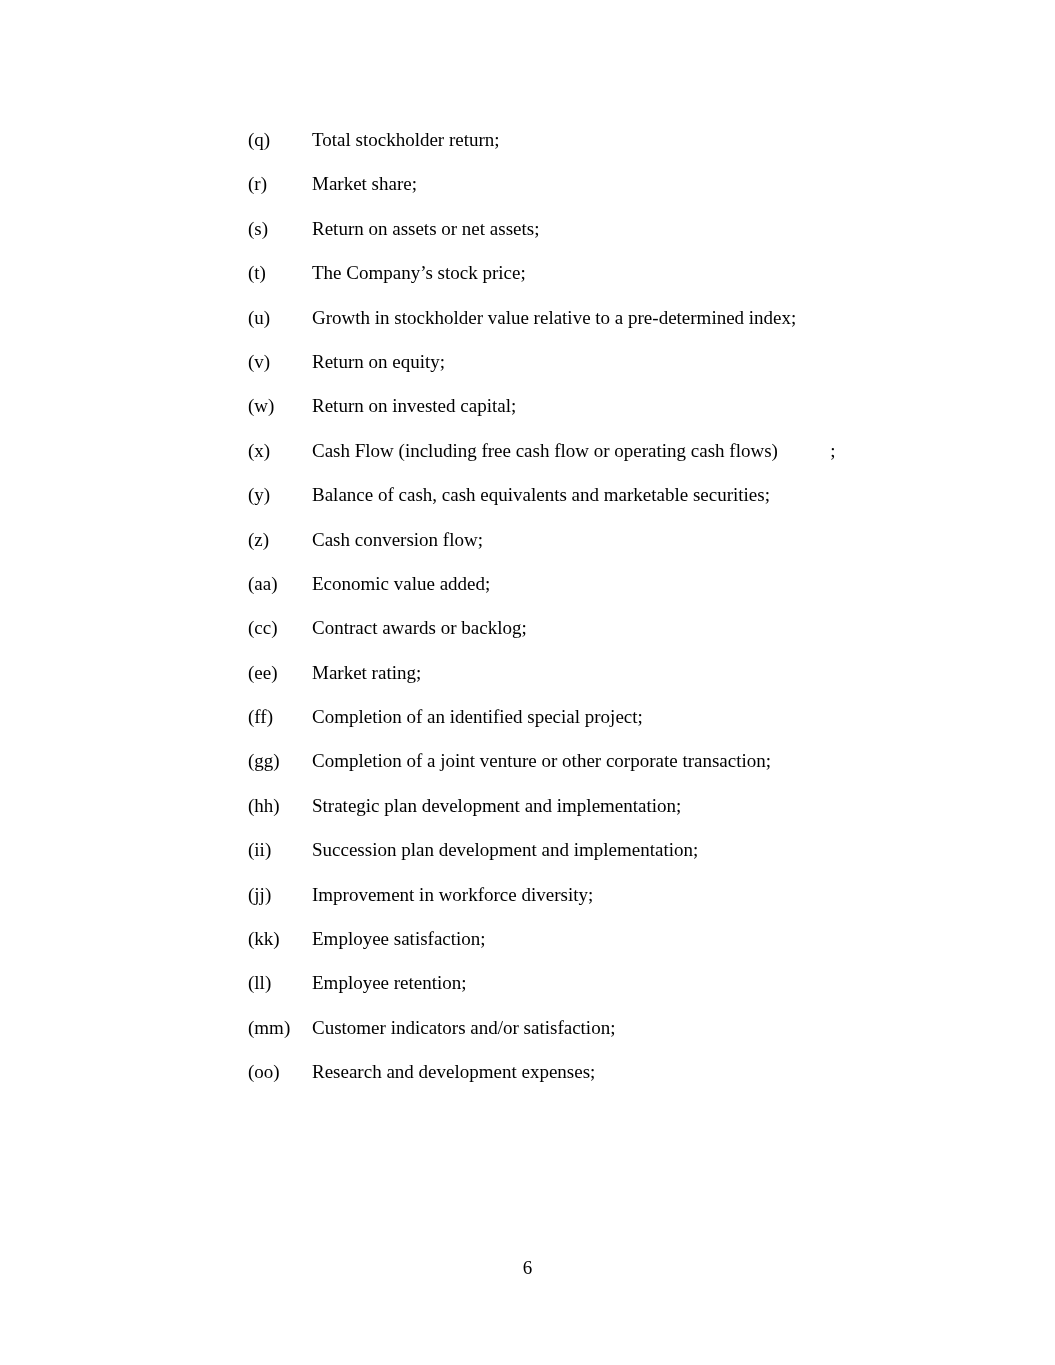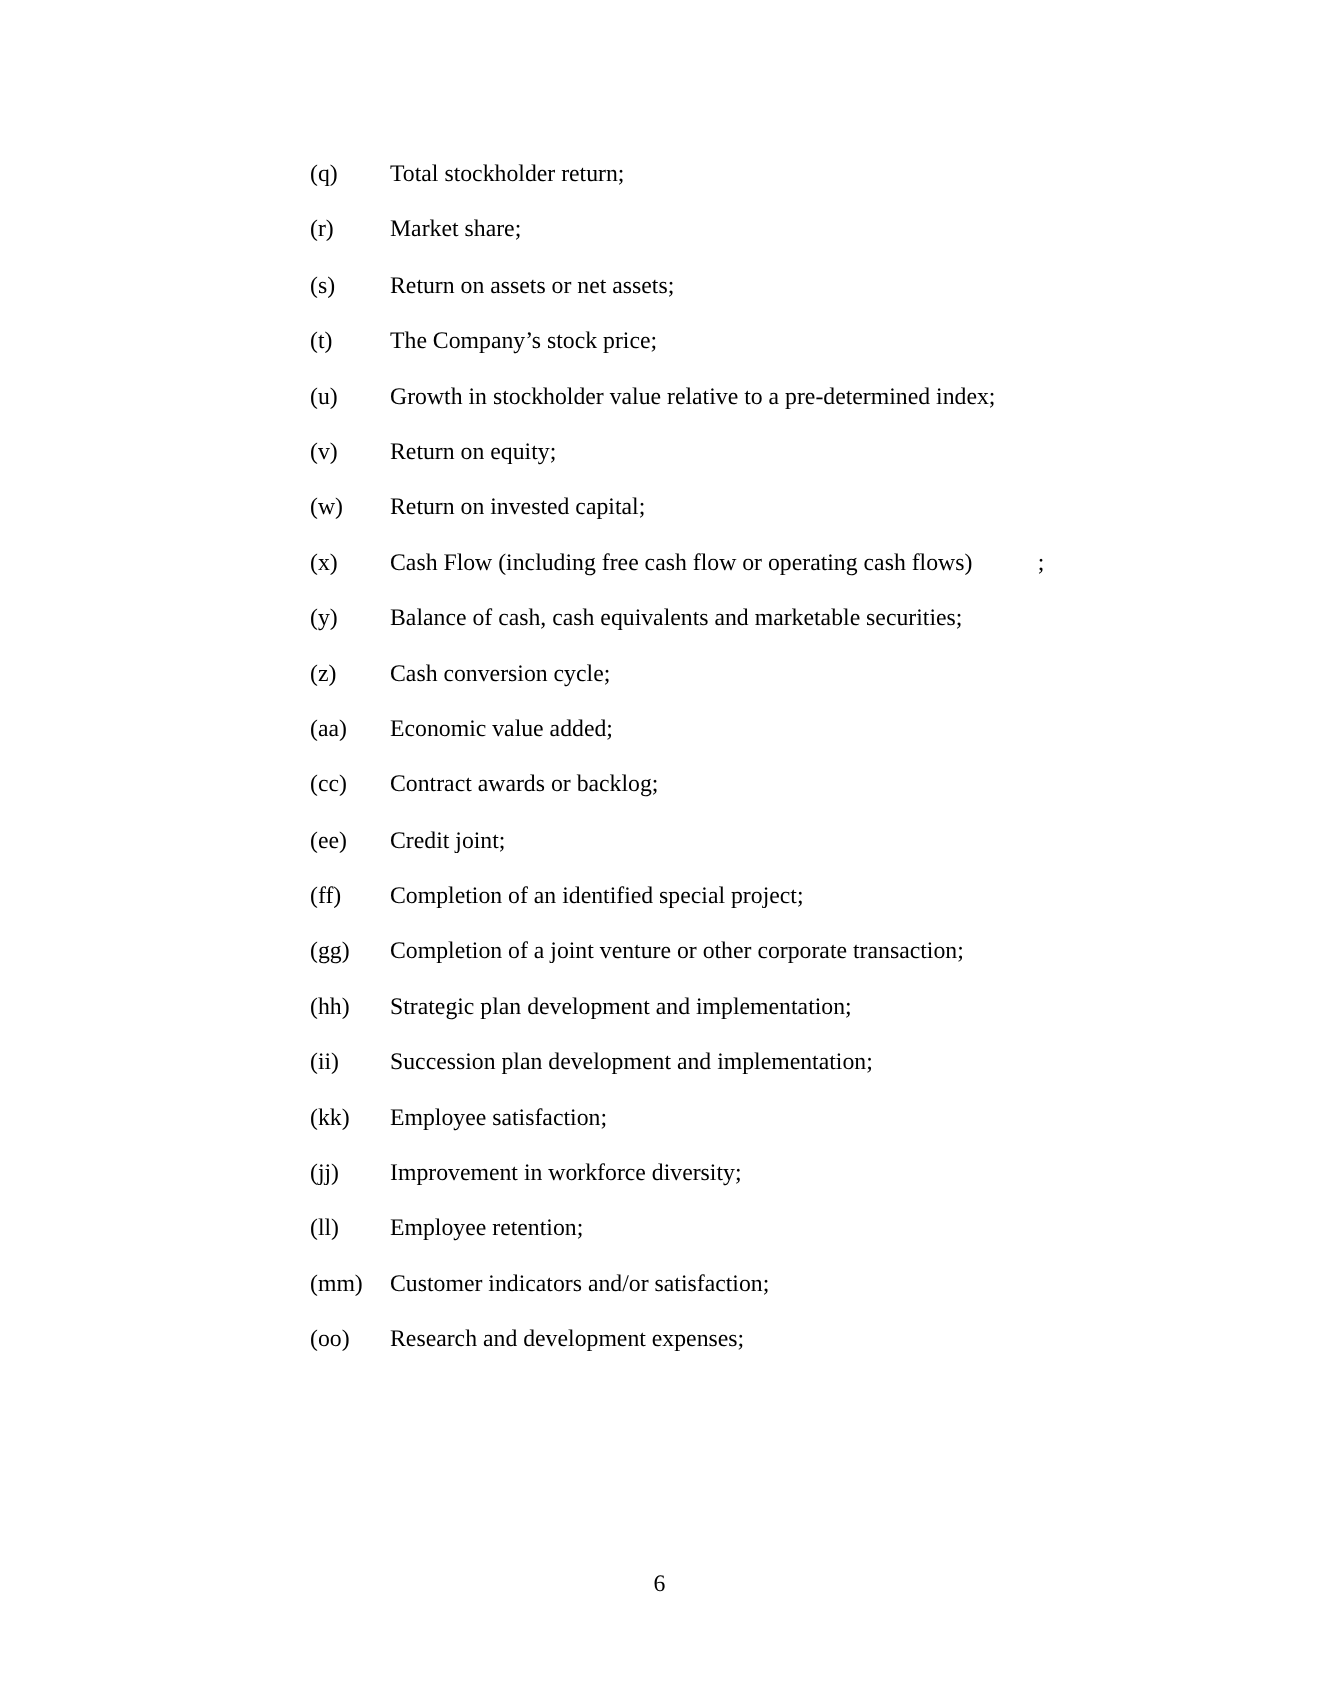--- a/index.html
+++ b/index.html
@@ -89,38 +89,38 @@
       <span class="text">Cash Flow (including free cash flow or operating cash flows)&nbsp;&nbsp;&nbsp;&nbsp;&nbsp;&nbsp;&nbsp;&nbsp;&nbsp;&nbsp;&nbsp;;</span>
     </div>
 
     <div class="item">
       <span class="label">(y)</span>
       <span class="text">Balance of cash, cash equivalents and marketable securities;</span>
     </div>
 
     <div class="item">
       <span class="label">(z)</span>
-      <span class="text">Cash conversion cycle;</span>
+      <span class="text">Cash conversion flow;</span>
     </div>
 
     <div class="item">
       <span class="label">(aa)</span>
       <span class="text">Economic value added;</span>
     </div>
 
 
     <div class="item">
       <span class="label">(cc)</span>
       <span class="text">Contract awards or backlog;</span>
     </div>
 
 
     <div class="item">
       <span class="label">(ee)</span>
-      <span class="text">Credit joint;</span>
+      <span class="text">Market rating;</span>
     </div>
 
     <div class="item">
       <span class="label">(ff)</span>
       <span class="text">Completion of an identified special project;</span>
     </div>
 
     <div class="item">
       <span class="label">(gg)</span>
       <span class="text">Completion of a joint venture or other corporate transaction;</span>
@@ -130,27 +130,27 @@
       <span class="label">(hh)</span>
       <span class="text">Strategic plan development and implementation;</span>
     </div>
 
     <div class="item">
       <span class="label">(ii)</span>
       <span class="text">Succession plan development and implementation;</span>
     </div>
 
     <div class="item">
-      <span class="label">(kk)</span>
-      <span class="text">Employee satisfaction;</span>
+      <span class="label">(jj)</span>
+      <span class="text">Improvement in workforce diversity;</span>
     </div>
 
     <div class="item">
-      <span class="label">(jj)</span>
-      <span class="text">Improvement in workforce diversity;</span>
+      <span class="label">(kk)</span>
+      <span class="text">Employee satisfaction;</span>
     </div>
 
     <div class="item">
       <span class="label">(ll)</span>
       <span class="text">Employee retention;</span>
     </div>
 
     <div class="item">
       <span class="label">(mm)</span>
       <span class="text">Customer indicators and/or satisfaction;</span>

